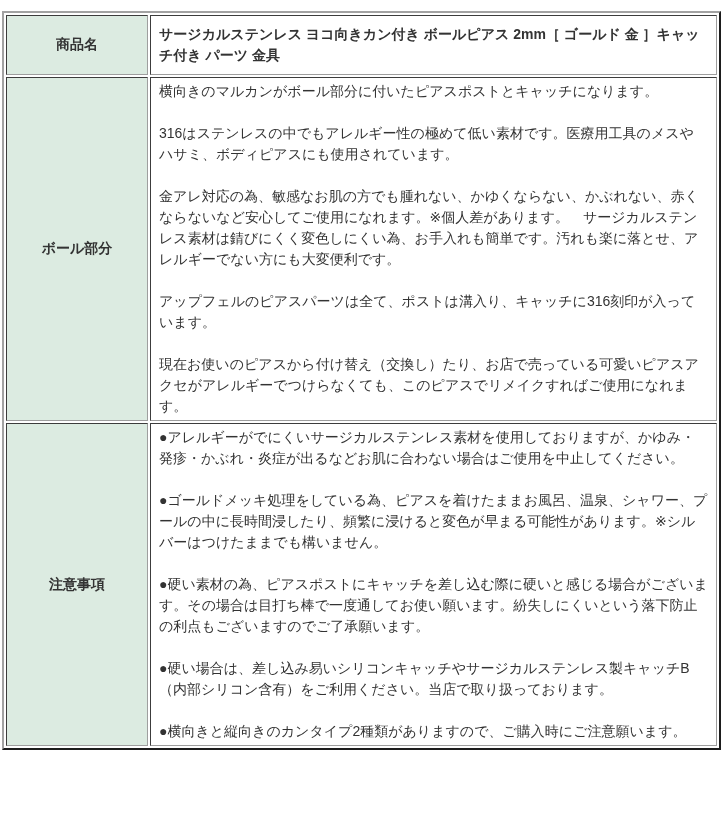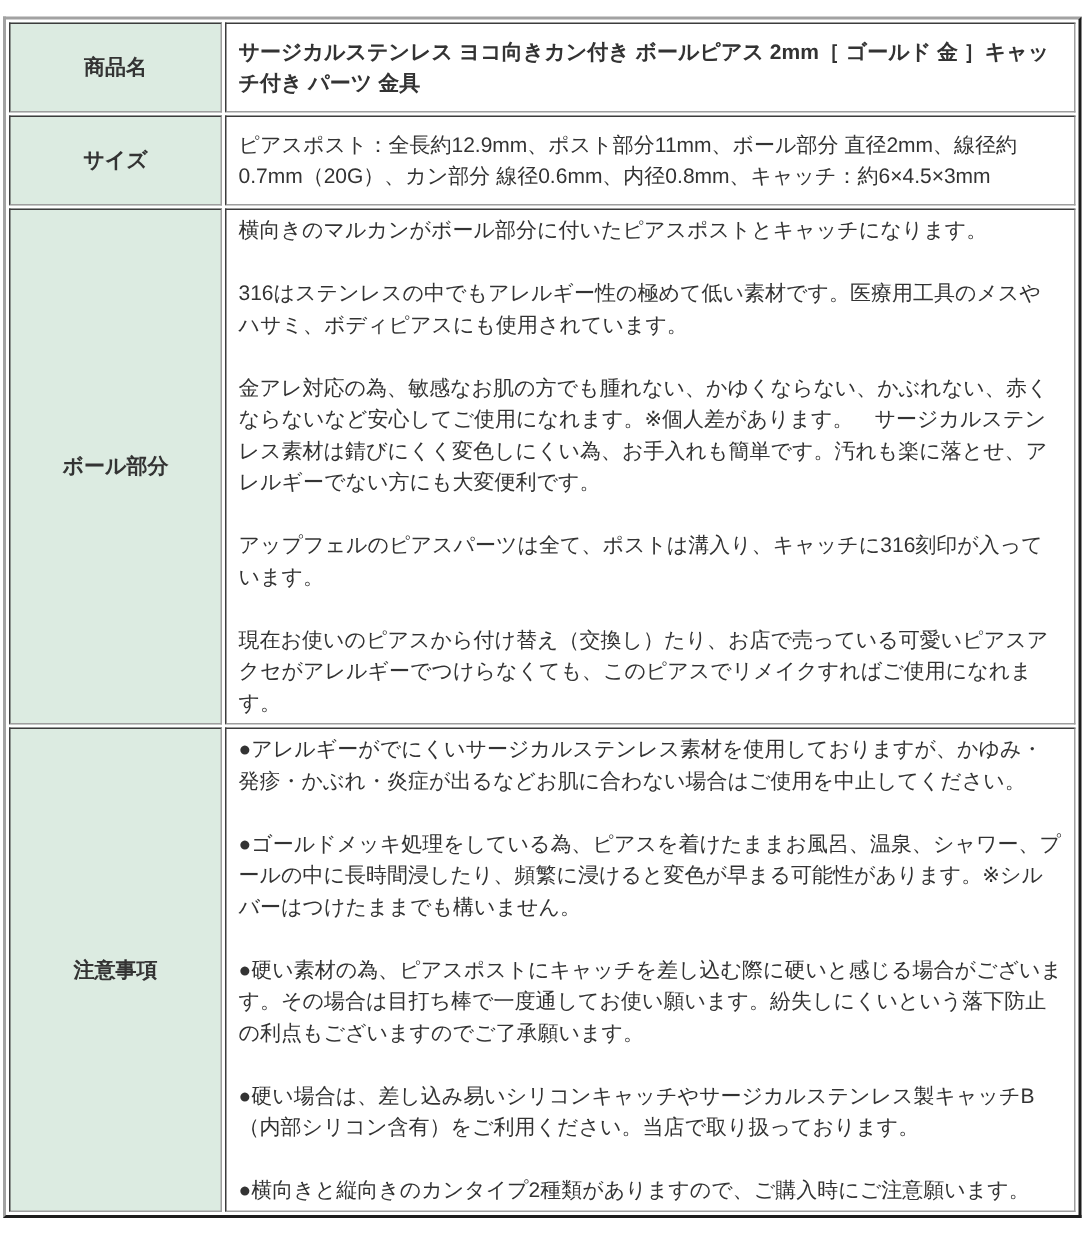--- a/index.html
+++ b/index.html
@@ -65,24 +65,20 @@
     <colgroup>
       <col class="c-label">
       <col class="c-value">
     </colgroup>
     <tbody>
       <tr>
         <th class="row-label">商品名</th>
         <td class="row-value bold">サージカルステンレス ヨコ向きカン付き ボールピアス 2mm［ ゴールド 金 ］キャッチ付き パーツ 金具</td>
       </tr>
       <tr>
-        <th class="row-label">サイズ</th>
-        <td class="row-value">ピアスポスト：全長約12.9mm、ポスト部分11mm、ボール部分 直径2mm、線径約0.7mm（20G）、カン部分 線径0.6mm、内径0.8mm、キャッチ：約6×4.5×3mm</td>
-      </tr>
-      <tr>
         <th class="row-label">ボール部分</th>
         <td class="row-value">横向きのマルカンがボール部分に付いたピアスポストとキャッチになります。
 
 316はステンレスの中でもアレルギー性の極めて低い素材です。医療用工具のメスやハサミ、ボディピアスにも使用されています。
 
 金アレ対応の為、敏感なお肌の方でも腫れない、かゆくならない、かぶれない、赤くならないなど安心してご使用になれます。※個人差があります。　サージカルステンレス素材は錆びにくく変色しにくい為、お手入れも簡単です。汚れも楽に落とせ、アレルギーでない方にも大変便利です。
 
 アップフェルのピアスパーツは全て、ポストは溝入り、キャッチに316刻印が入っています。
 
 現在お使いのピアスから付け替え（交換し）たり、お店で売っている可愛いピアスアクセがアレルギーでつけらなくても、このピアスでリメイクすればご使用になれます。</td>

